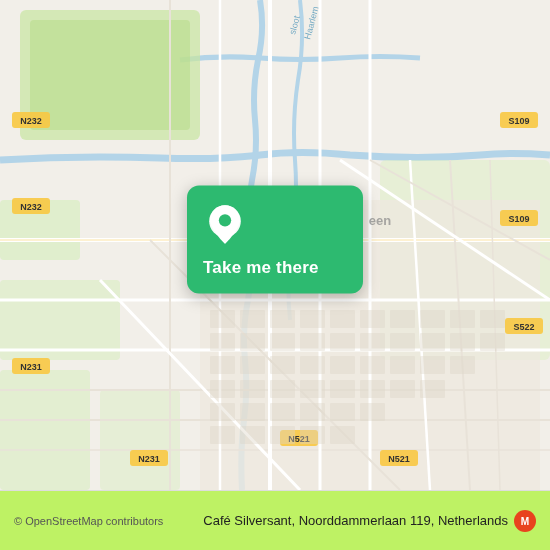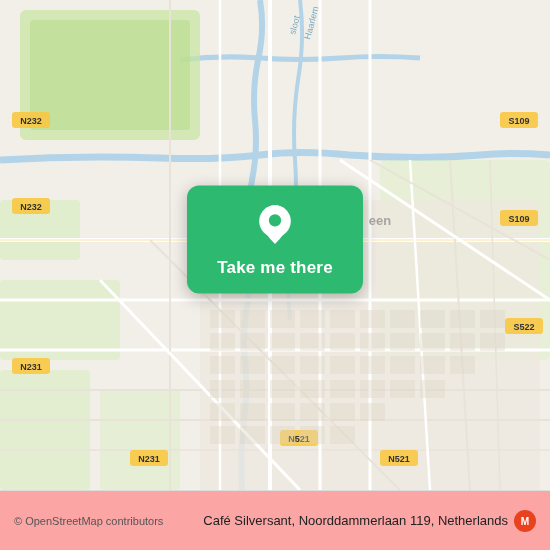--- a/index.html
+++ b/index.html
@@ -33,21 +33,21 @@
       position: absolute;
       top: 50%;
       left: 50%;
       transform: translate(-50%, -55%);
       background: #2dba70;
       border-radius: 12px;
       width: 176px;
       padding: 18px 16px 16px;
       display: flex;
       flex-direction: column;
-      align-items: center;
+      align-items: flex-start;
       box-shadow: 0 4px 16px rgba(0,0,0,0.25);
       cursor: pointer;
     }
 
     #location-pin {
       width: 44px;
       height: 44px;
       margin-bottom: 10px;
     }
 
@@ -56,21 +56,21 @@
       font-size: 17px;
       font-weight: 600;
       text-align: center;
       letter-spacing: 0.2px;
     }
 
     
     #bottom-bar {
       width: 550px;
       height: 60px;
-      background: #fca5a5;
+      background: #bef264;
       border-top: 1px solid #ddd;
       display: flex;
       align-items: center;
       justify-content: space-between;
       padding: 0 14px;
     }
 
     #bottom-left {
       display: flex;
       align-items: center;

